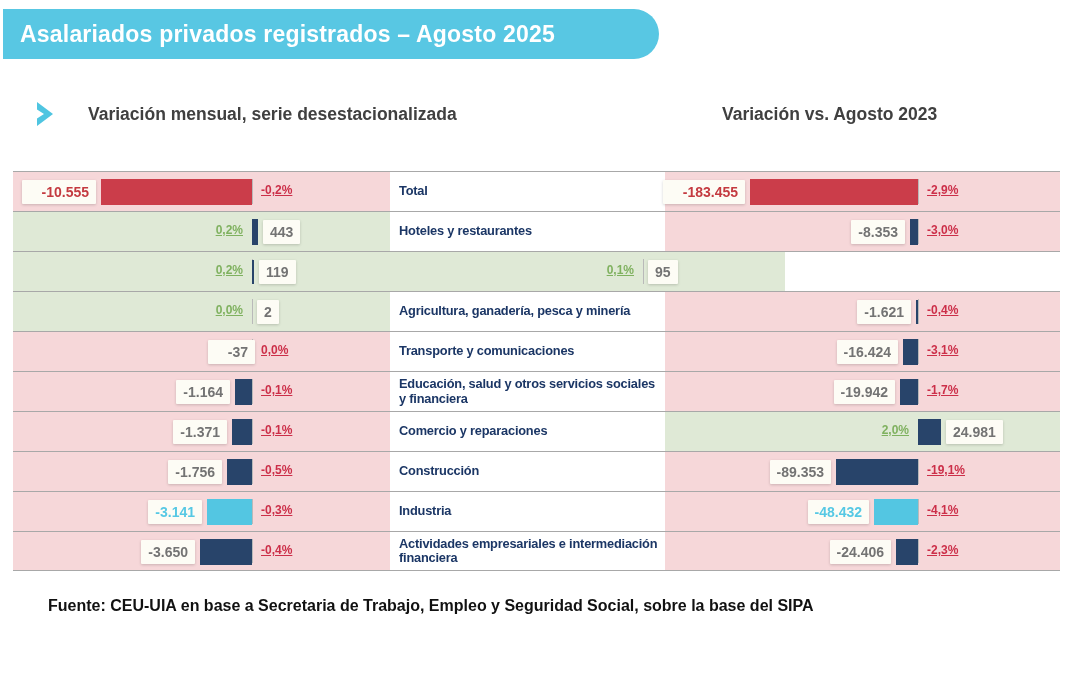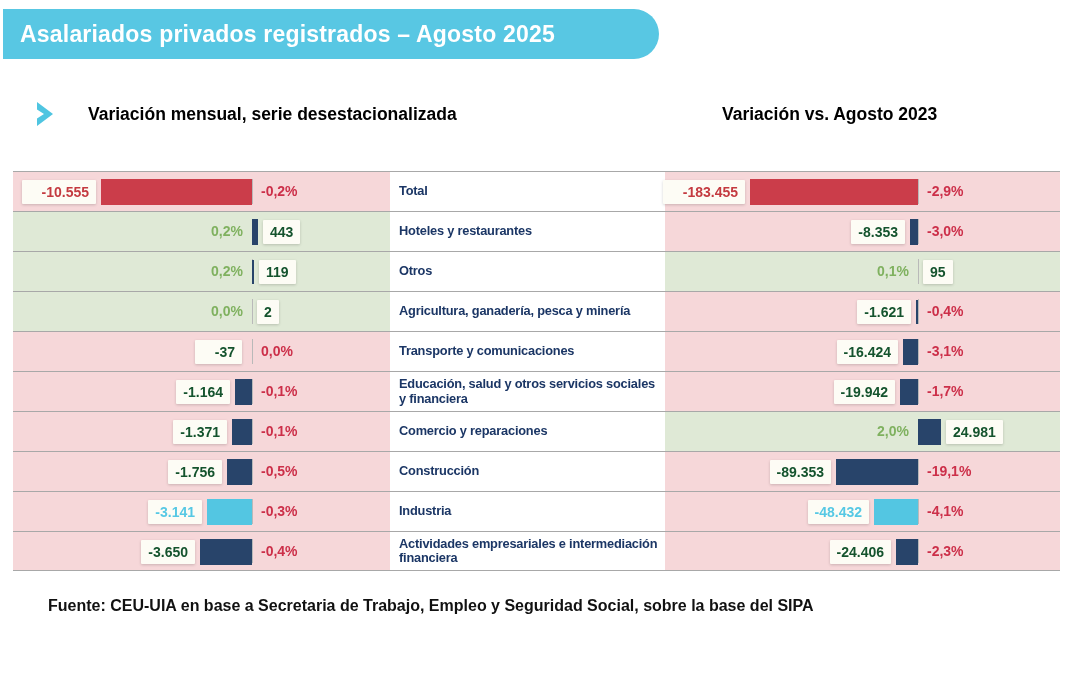--- a/index.html
+++ b/index.html
@@ -7,21 +7,21 @@
     font-family:"Liberation Sans","DejaVu Sans",sans-serif; }
   .stage { position:relative; width:1074px; height:618px; background:#ffffff; }
 
   .banner { position:absolute; left:3px; top:9px; width:656px; height:50px;
     background:#58c7e3; border-radius:0 25px 25px 0; display:flex; align-items:center; }
   .banner-title { color:#ffffff; font-size:23px; font-weight:700; padding-left:17px;
     letter-spacing:.2px; white-space:nowrap; }
 
   .chev { position:absolute; left:33px; top:100px; width:28px; height:28px; }
   .subtitle { position:absolute; top:104px; font-size:17.5px; font-weight:700;
-    color:#000000; white-space:nowrap; }
+    color:#404040; white-space:nowrap; }
   .subtitle.left { left:88px; }
   .subtitle.right { left:722px; }
 
   .table { position:absolute; left:13px; top:171px; width:1047px; }
   .row { display:flex; width:1047px; height:40px; border-top:1px solid #a8a8a8; }
   .row:last-child { border-bottom:1px solid #a8a8a8; }
   .cell { position:relative; height:100%; }
   .cell.bars-left { width:377px; }
   .cell.label-mid { width:275px; background:#ffffff; display:flex; align-items:center;
     padding:0 6px 0 9px; }
@@ -36,24 +36,24 @@
   .bar { position:absolute; top:7px; height:26px; }
   .bar.thin { top:8px; height:24px; }
   .bar.c-red { background:#cb3d4a; }
   .bar.c-navy { background:#28446a; }
   .bar.c-cyan { background:#53c6e2; }
 
   .vbox { position:absolute; top:8px; height:24px; line-height:24px; padding:0 7px;
     background:#fdfcf5; font-size:14px; font-weight:700; white-space:nowrap;
     box-shadow:0 1px 3px rgba(0,0,0,0.18); border-radius:1px; }
   .vbox.c-red { color:#c43a40;padding-left:20px; }
-  .vbox.c-navy { color:#14532d; }
+  .vbox.c-navy { color:#737373; }
   .vbox.c-cyan { color:#56c8e4; }
 
-  .pct { position:absolute; top:11px; font-size:14px; font-weight:700; white-space:nowrap; }
+  .pct { position:absolute; top:11px; font-size:12px; font-weight:700; white-space:nowrap;text-decoration:underline; }
   .pct.t-neg { color:#cc2f49; }
   .pct.t-pos { color:#7fb15f; }
 
   .footer-note { position:absolute; left:48px; top:595px; width:812px; font-size:16px;
     font-weight:700; color:#111111; line-height:1.32; }
 </style>
 </head>
 <body>
 
 <div class="stage">
@@ -104,23 +104,20 @@
           <span class="pct t-neg" style="left: 262px;">-3,0%</span>
         </div>
       </div>
       <div class="row">
         <div class="cell bars-left bg-green">
           <div class="axis-line" style="left: 239px;"></div>
           <div class="bar c-navy thin" style="width: 2px; left: 239px;"></div>
           <span class="vbox c-navy" style="left: 246px;">119</span>
           <span class="pct t-pos" style="right: 147px;">0,2%</span>
         </div>
-        <div class="cell label-mid">
-          <span class="sector-label">Otros</span>
-        </div>
         <div class="cell bars-right bg-green">
           <div class="axis-line" style="left: 253px;"></div>
           <span class="vbox c-navy" style="left: 258px;">95</span>
           <span class="pct t-pos" style="right: 151px;">0,1%</span>
         </div>
       </div>
       <div class="row">
         <div class="cell bars-left bg-green">
           <div class="axis-line" style="left: 239px;"></div>
           <span class="vbox c-navy" style="left: 244px;">2</span>
@@ -132,21 +129,21 @@
         <div class="cell bars-right bg-pink">
           <div class="axis-line" style="left: 253px;"></div>
           <div class="bar c-navy thin" style="width: 2px; right: 142px;"></div>
           <span class="vbox c-navy" style="right: 149px;">-1.621</span>
           <span class="pct t-neg" style="left: 262px;">-0,4%</span>
         </div>
       </div>
       <div class="row">
         <div class="cell bars-left bg-pink">
           <div class="axis-line" style="left: 239px;"></div>
-          <span class="vbox c-navy" style="right: 148px; padding-left: 20px;">-37</span>
+          <span class="vbox c-navy" style="right: 135px; padding-left: 20px;">-37</span>
           <span class="pct t-neg" style="left: 248px;">0,0%</span>
         </div>
         <div class="cell label-mid">
           <span class="sector-label">Transporte y comunicaciones</span>
         </div>
         <div class="cell bars-right bg-pink">
           <div class="axis-line" style="left: 253px;"></div>
           <div class="bar c-navy" style="width: 15px; right: 142px;"></div>
           <span class="vbox c-navy" style="right: 162px;">-16.424</span>
           <span class="pct t-neg" style="left: 262px;">-3,1%</span>

